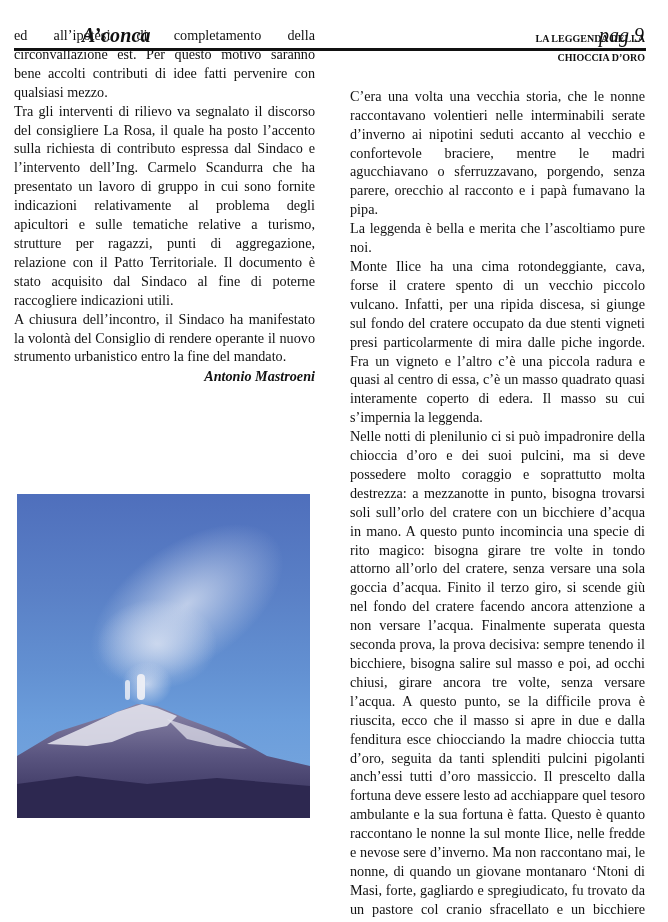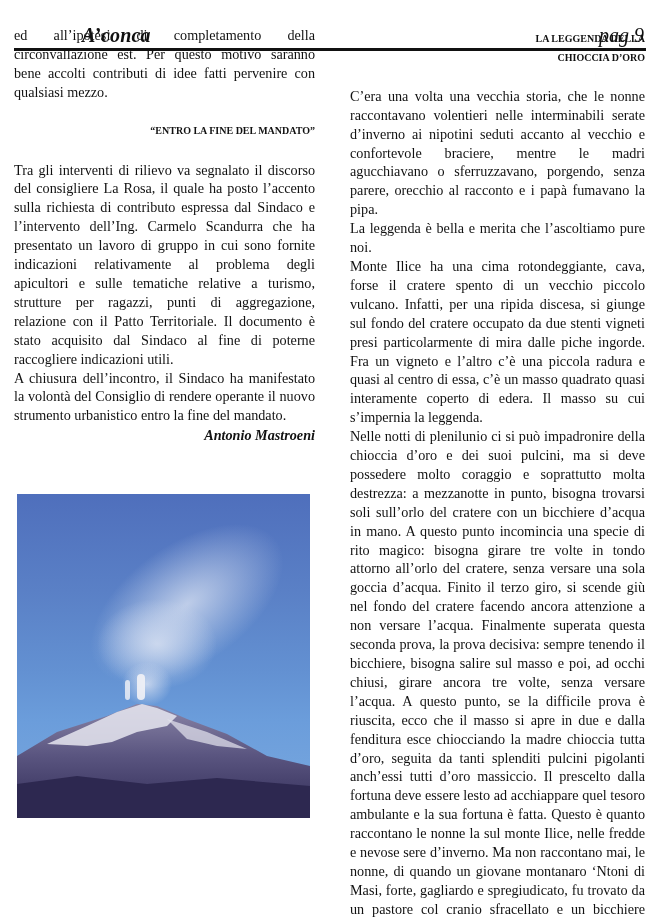--- a/index.html
+++ b/index.html
@@ -46,21 +46,20 @@
 </head>
 <body>
 
 <div class="header">
   <span class="title">A’conca</span>
   <span class="page">pag 9</span>
 </div>
 
 <div class="col col-left">
   <p>ed all’ipotesi di completamento della circonvallazione est. Per questo motivo saranno bene accolti contributi di idee fatti pervenire con qualsiasi mezzo.</p>
-  <p class="heading h-left">“ENTRO LA FINE DEL MANDATO”</p>
   <p>Tra gli interventi di rilievo va segnalato il discorso del consigliere La Rosa, il quale ha posto l’accento sulla richiesta di contributo espressa dal Sindaco e l’intervento dell’Ing. Carmelo Scandurra che ha presentato un lavoro di gruppo in cui sono fornite indicazioni relativamente al problema degli apicultori e sulle tematiche relative a turismo, strutture per ragazzi, punti di aggregazione, relazione con il Patto Territoriale. Il documento è stato acquisito dal Sindaco al fine di poterne raccogliere indicazioni utili.</p>
   <p>A chiusura dell’incontro, il Sindaco ha manifestato la volontà del Consiglio di rendere operante il nuovo strumento urbanistico entro la fine del mandato.</p>
   <p class="sig">Antonio Mastroeni</p>
 </div>
 
 <div class="photo">
   <svg width="293" height="324" viewBox="0 0 293 324">
     <defs>
       <radialGradient id="plume" cx="0.5" cy="0.5" r="0.5">
         <stop offset="0%" stop-color="#dfe6f4" stop-opacity="0.75"></stop>

